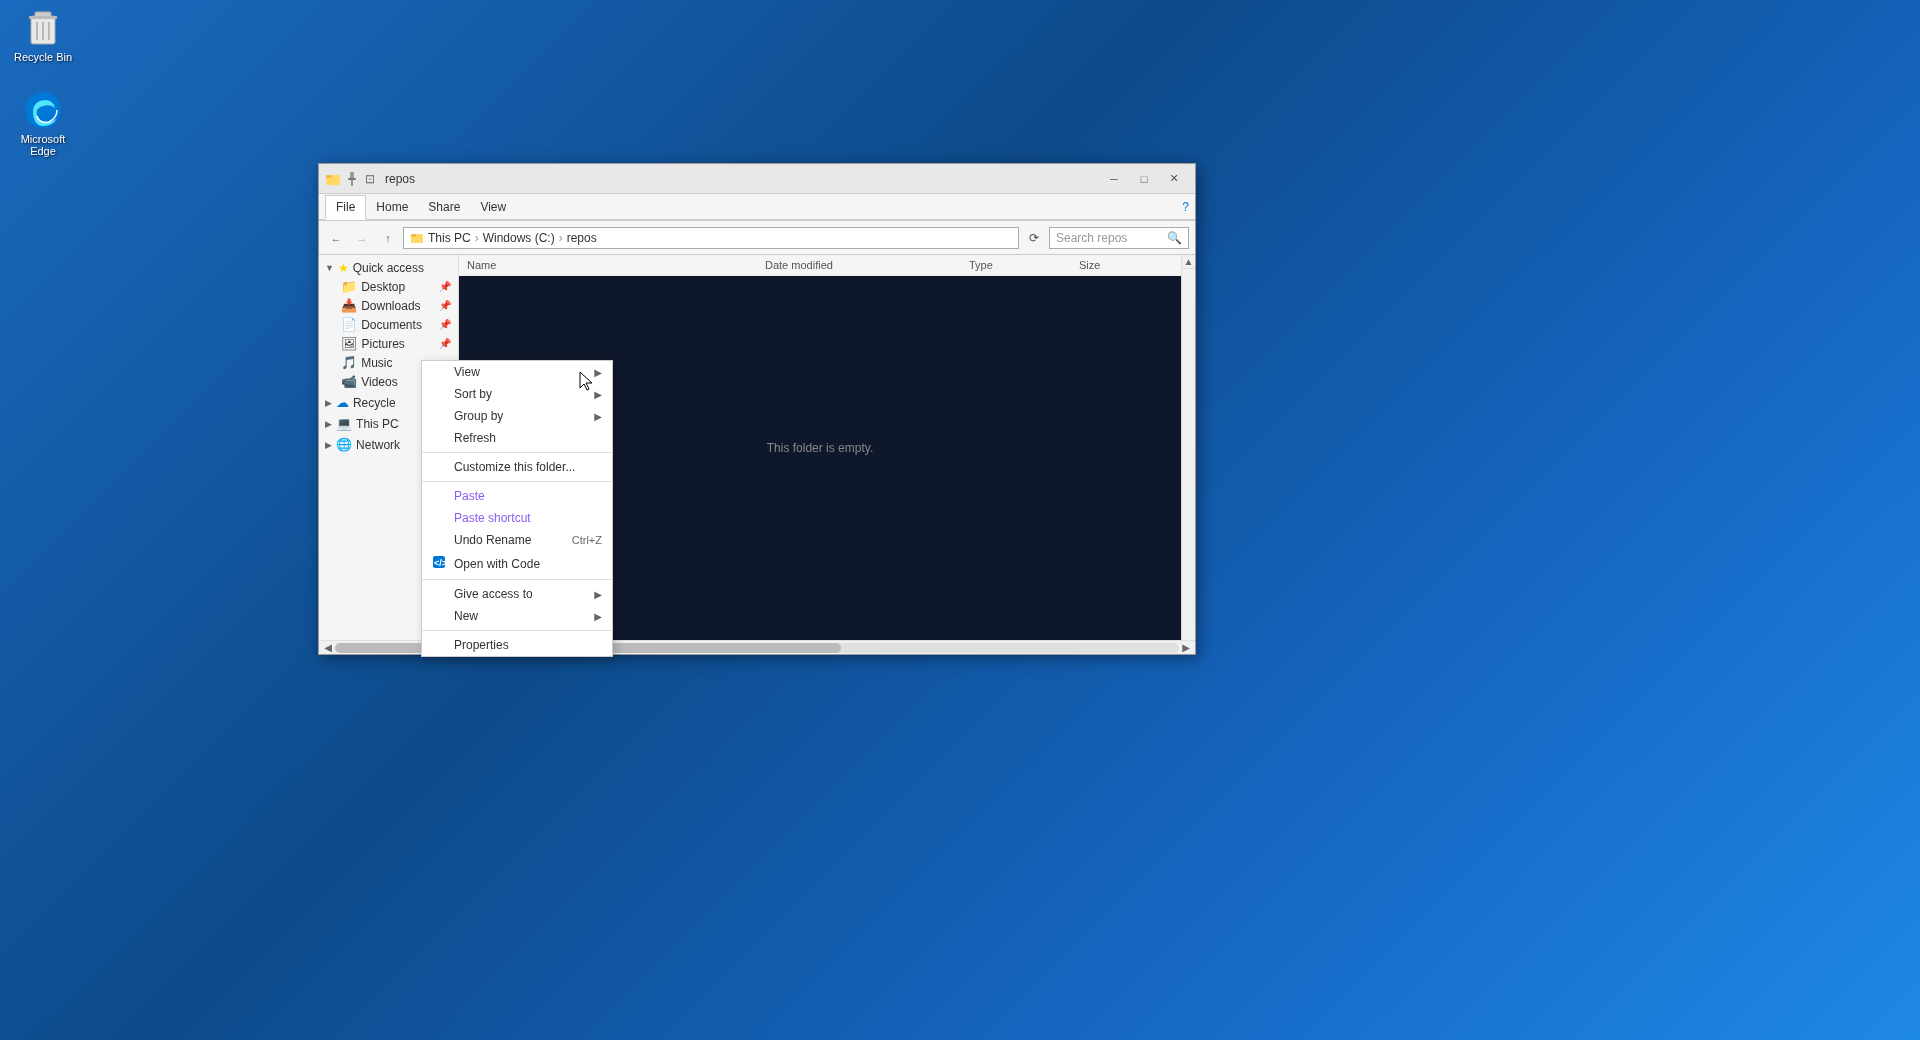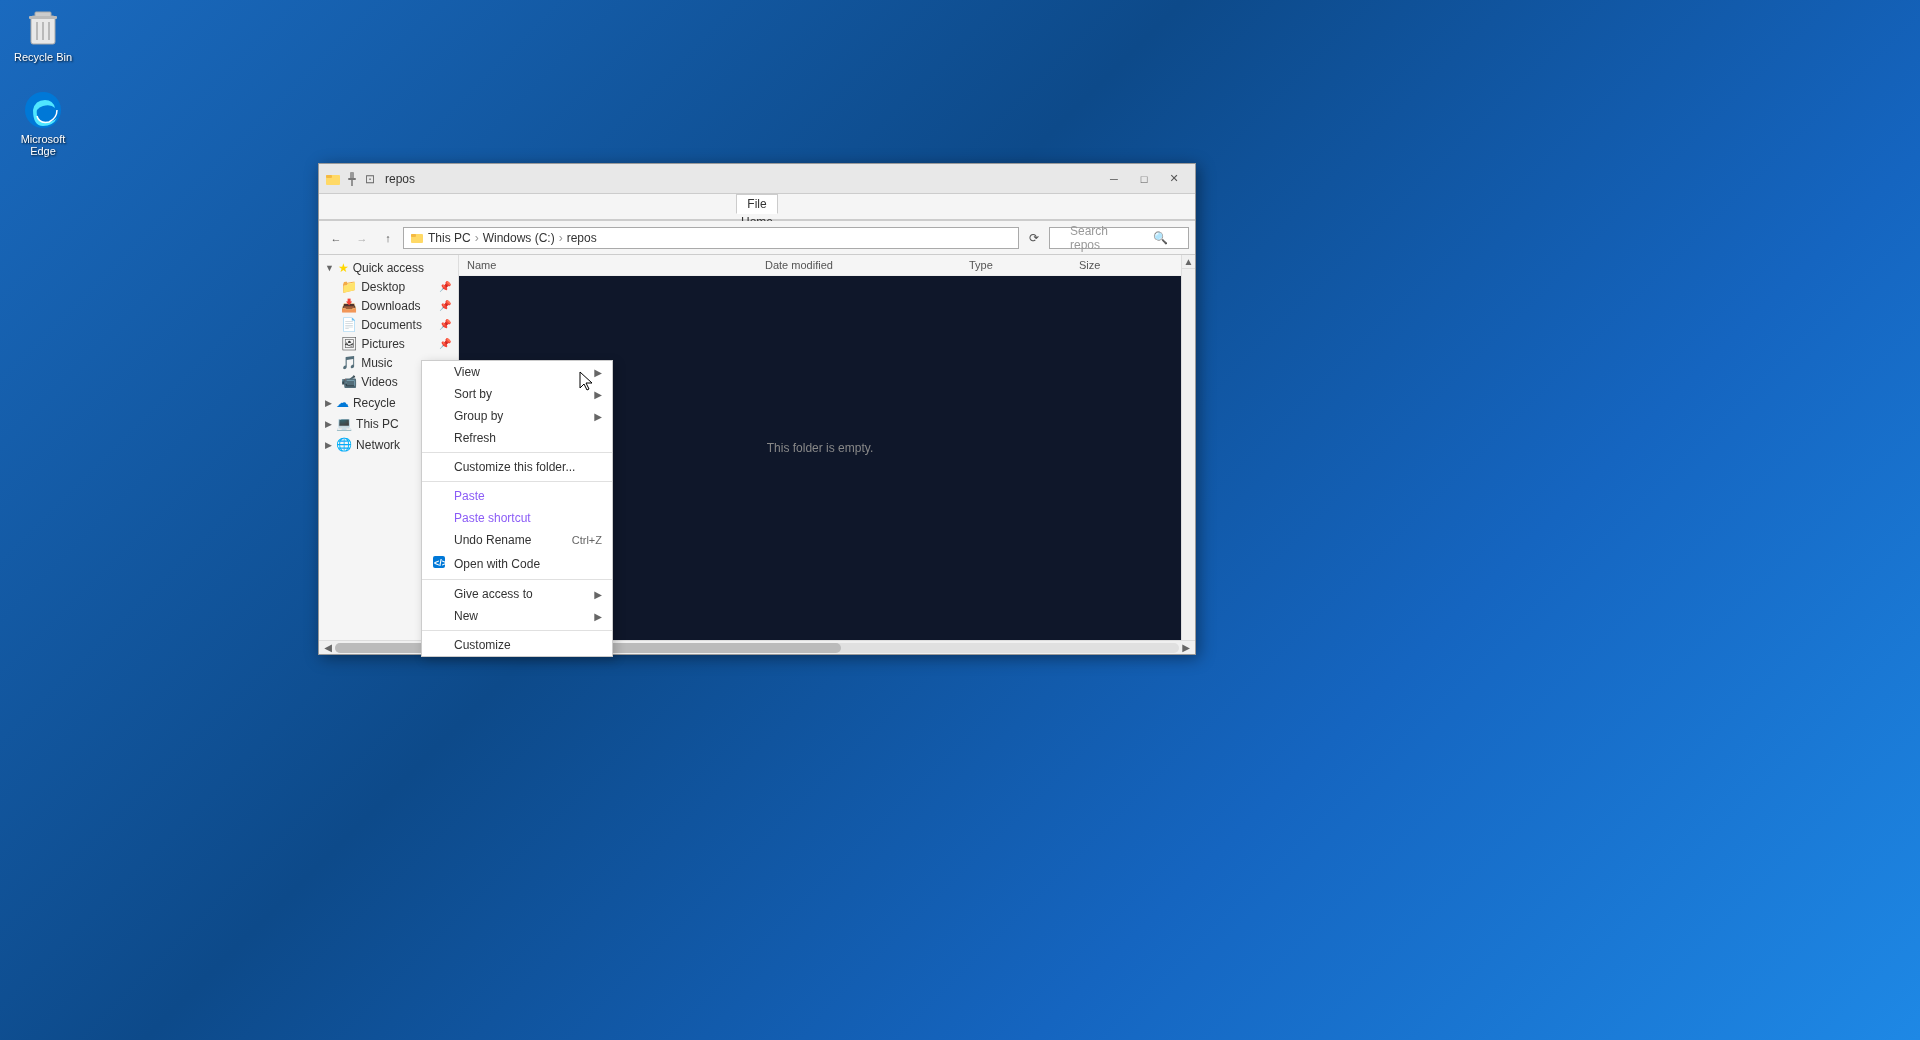--- a/index.html
+++ b/index.html
@@ -83,21 +83,20 @@
       background: #f5f5f5;
       border-bottom: 1px solid #ccc;
       flex-shrink: 0;
     }
     .ribbon-tabs {
       display: flex;
       align-items: center;
       padding: 0 6px;
       height: 26px;
       border-bottom: 1px solid #ccc;
-      flex-direction: column;
     }
     .ribbon-tab {
       padding: 2px 10px;
       font-size: 12px;
       cursor: pointer;
       color: #333;
       height: 100%;
       display: flex;
       align-items: center;
     }
@@ -157,21 +156,21 @@
       align-items: center;
       justify-content: center;
       cursor: pointer;
       font-size: 12px;
       color: #555;
     }
     .search-box {
       width: 140px;
       height: 22px;
       border: 1px solid #aaa;
-      padding: 0 20px;
+      padding: 0 6px;
       font-size: 12px;
       background: white;
       color: #999;
       display: flex;
       align-items: center;
       gap: 15px;
     }
 
     
     .main-content {
@@ -599,21 +598,21 @@
 
     <div class="ctx-item">
       <span class="ctx-icon"></span>
       <span>New</span>
       <span class="submenu-arrow">▶</span>
     </div>
     <div class="ctx-separator"></div>
 
     <div class="ctx-item">
       <span class="ctx-icon"></span>
-      <span>Customize</span>
+      <span>Properties</span>
     </div>
   </div>
 
 </div>
 
 <div style="position:absolute;top:370px;left:578px;pointer-events:none;z-index:999;">
   <svg width="20" height="24" viewBox="0 0 20 24">
     <path d="M2 2 L2 18 L6 14 L9 20 L11 19 L8 13 L14 13 Z" fill="white" stroke="black" stroke-width="1"></path>
   </svg>
 </div>

